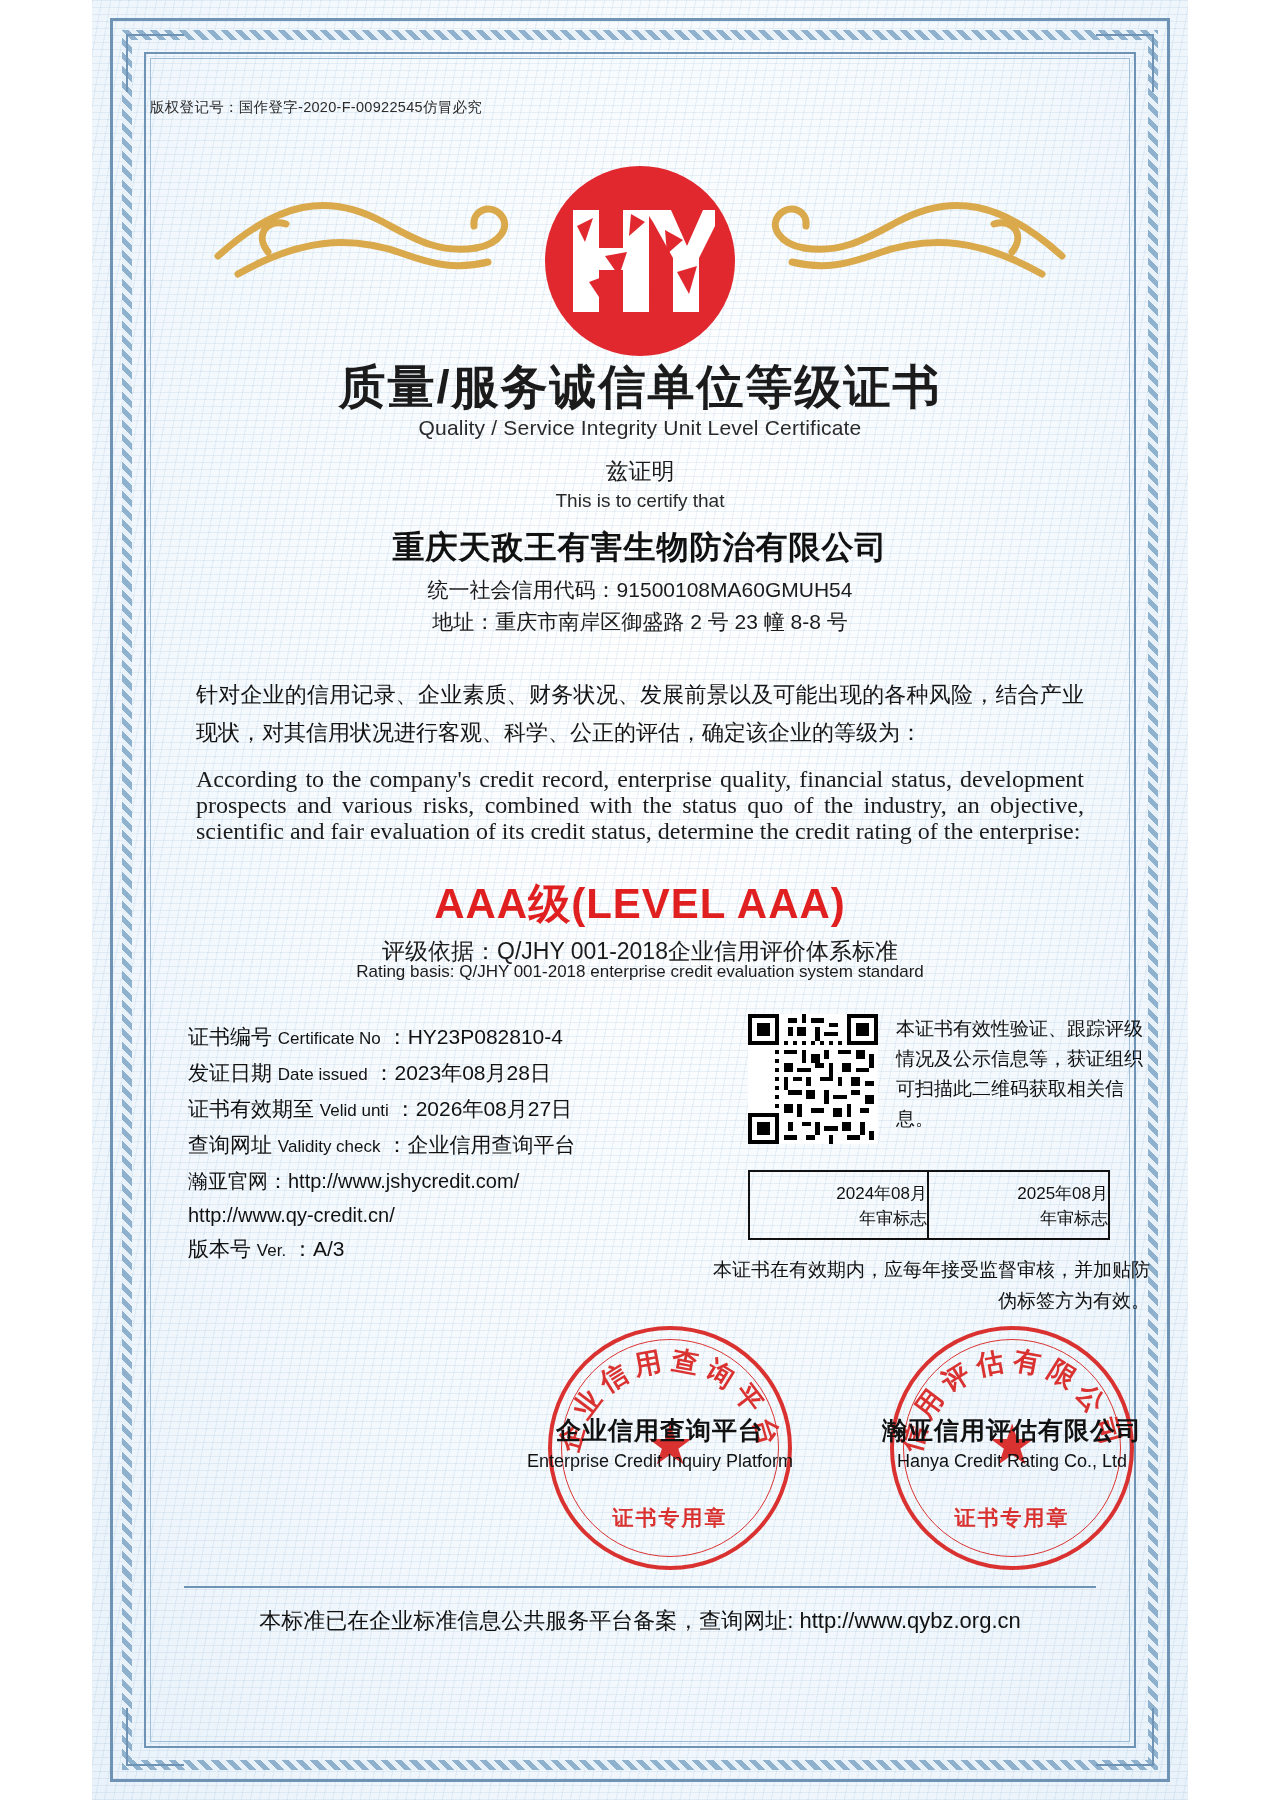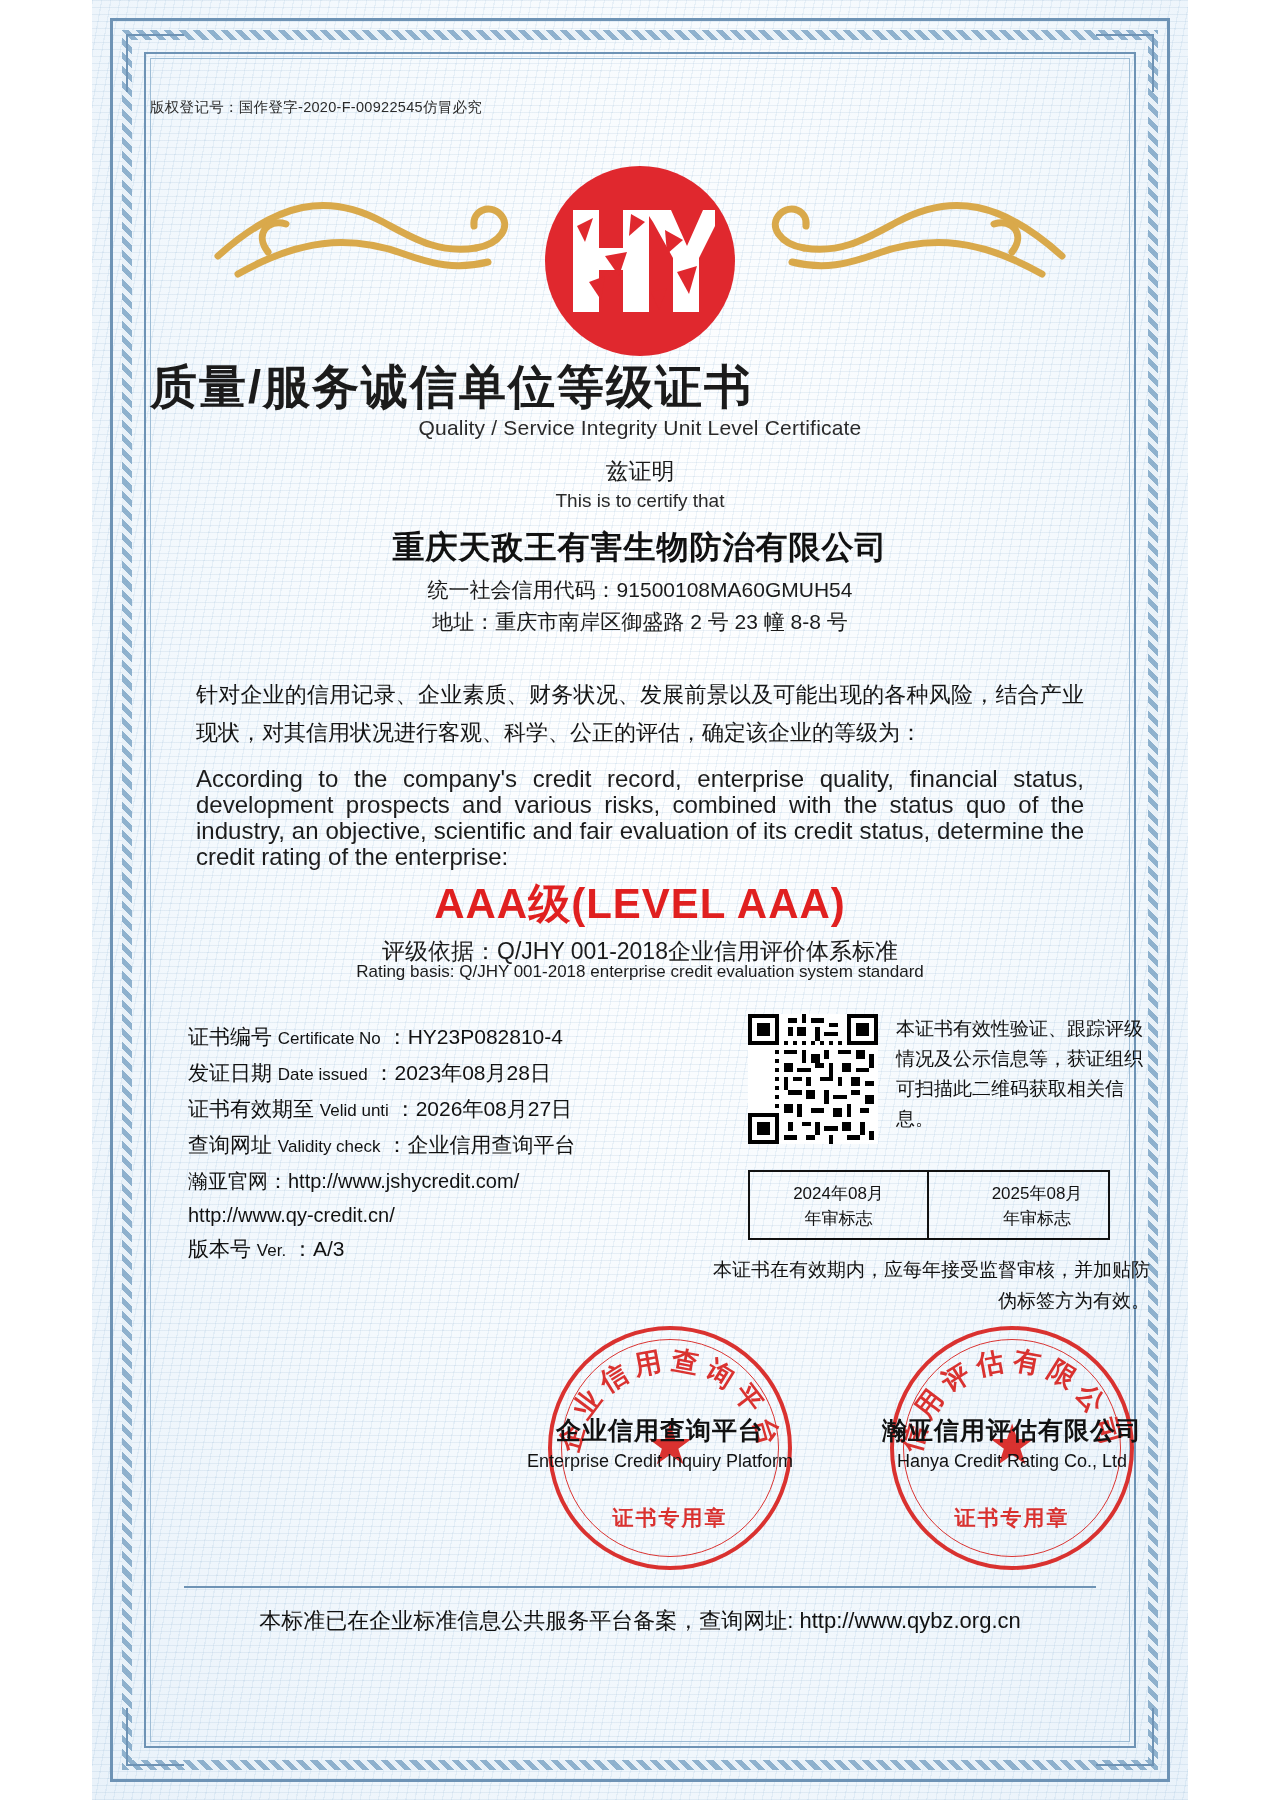--- a/index.html
+++ b/index.html
@@ -90,21 +90,21 @@
   .logo{
     position:absolute;left:50%;top:48px;
     transform:translateX(-50%);
     width:190px;height:190px;border-radius:50%;
     background:#e0282e;
     display:flex;align-items:center;justify-content:center;
     box-shadow:0 0 0 0 transparent;
   }
   
   .title-cn{
-    position:absolute;top:298px;left:0;right:0;
+    position:absolute;top:298px;left:0;right:0;text-align:center;
     font-size:47px;font-weight:bold;color:#1b1b1b;letter-spacing:2px;
   }
   .title-en{
     position:absolute;top:358px;left:0;right:0;text-align:center;
     font-size:21px;color:#2a2a2a;letter-spacing:.2px;
   }
   .certify-cn{
     position:absolute;top:398px;left:0;right:0;text-align:center;
     font-size:23px;color:#1b1b1b;
   }
@@ -119,21 +119,21 @@
   .credit-code{
     position:absolute;top:518px;left:0;right:0;text-align:center;
     font-size:21px;color:#1b1b1b;
   }
   .address{
     position:absolute;top:550px;left:0;right:0;text-align:center;
     font-size:21px;color:#1b1b1b;
   }
   
   .para{
-    position:absolute;top:618px;left:46px;right:46px;
+    position:absolute;top:618px;left:46px;right:46px;font-family:Liberation Serif, serif;
   }
   .para .cn{
     font-size:22px;color:#141414;line-height:38px;text-align:justify;
     text-indent:0;
   }
   .para .en{
     margin-top:14px;
     font-size:24px;color:#1c1c1c;line-height:26px;text-align:justify;
   }
   .level{
@@ -161,21 +161,21 @@
   .qr-note{
     position:absolute;top:956px;left:746px;width:250px;
     font-size:19px;line-height:30px;color:#111;
   }
   .stamp-boxes{
     position:absolute;top:1112px;left:598px;width:362px;
     display:flex;gap:0;
   }
   .stamp-box{
     width:181px;height:70px;border:2px solid #111;
-    box-sizing:border-box;text-align:center;
+    box-sizing:border-box;text-align:right;
     font-size:17px;line-height:25px;color:#111;
     padding-top:9px;
   }
   .stamp-box.second{border-left:none;padding-left:37px;}
   .note2{
     position:absolute;top:1196px;left:560px;width:440px;
     text-align:right;font-size:19px;line-height:31px;color:#111;
   }
   
   .seal{

